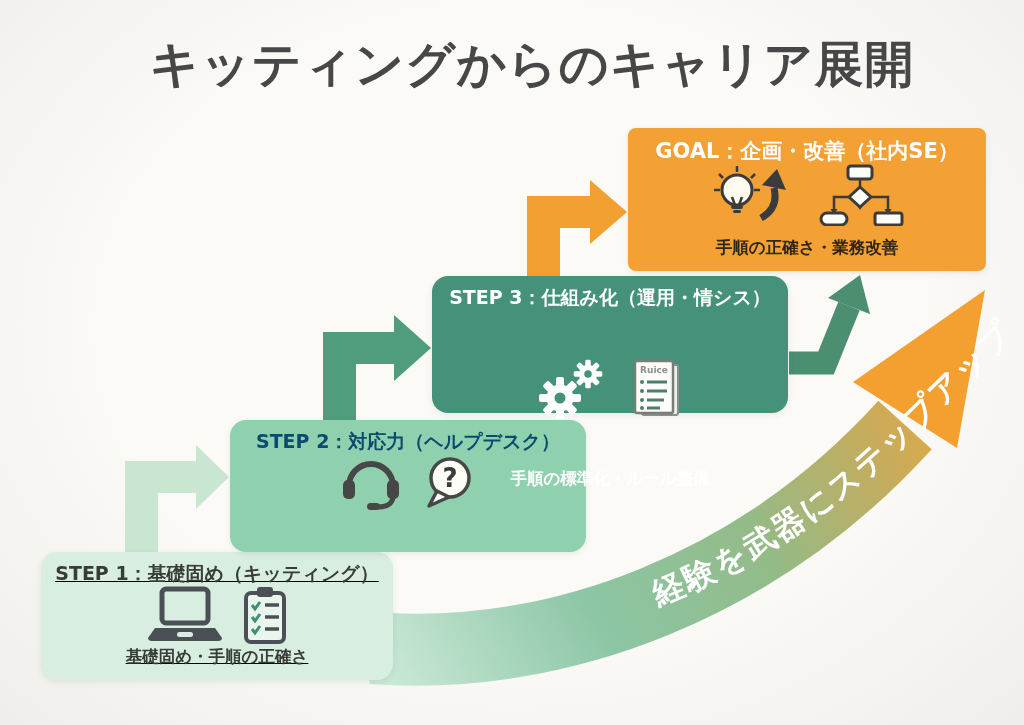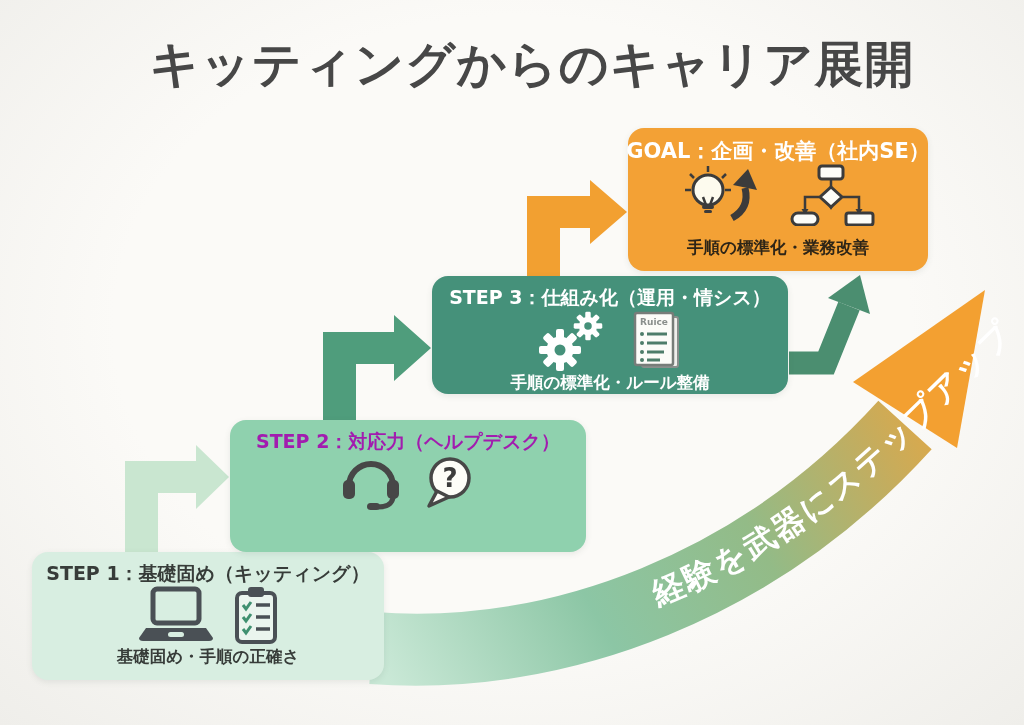--- a/index.html
+++ b/index.html
@@ -19,27 +19,27 @@
   .box{
     position:absolute;box-sizing:border-box;
     border-radius:16px;
     display:flex;flex-direction:column;align-items:center;justify-content:space-between;
     padding:10px 6px 12px;
     box-shadow:0 2px 6px rgba(60,80,70,0.10);
   }
   .box .hdr{font-weight:800;font-size:19px;line-height:1.25;text-align:center;white-space:nowrap;}
   .box .icons{display:flex;align-items:flex-start;gap:20px;flex:1;}
   .box .cap{font-weight:800;font-size:16.5px;text-align:center;white-space:nowrap;}
-  .step1{left:32px;top:552px;width:352px;height:128px;background:#d8eee1;}
+  .step1{left:41px;top:552px;width:352px;height:128px;background:#d8eee1;text-decoration:underline;}
   .step1 .hdr,.step1 .cap{color:#373c39;}
   .step2{left:230px;top:420px;width:356px;height:132px;background:#8fd1ae;}
-  .step2 .hdr,.step2 .cap{color:#a21caf;}
-  .step3{left:432px;top:276px;width:356px;height:118px;background:#45917a;}
+  .step2 .hdr,.step2 .cap{color:#0c4a6e;}
+  .step3{left:432px;top:276px;width:356px;height:137px;background:#45917a;gap:48px;}
   .step3 .hdr,.step3 .cap{color:#ffffff;}
-  .goal{left:628px;top:128px;width:300px;height:143px;background:#f3a135;border-radius:16px;}
+  .goal{left:628px;top:128px;width:358px;height:143px;background:#f3a135;border-radius:8px;}
   .goal .hdr{color:#ffffff;font-size:21px;}
   .goal .cap{color:#2e2517;}
 </style>
 </head>
 <body>
 
 <div class="stage">
 
   <h1 class="title">キッティングからのキャリア展開</h1>
 
@@ -192,16 +192,16 @@
         </g>
         <polygon points="19,51 15.5,45 22.5,45" fill="#3b3b3b"></polygon>
         <polygon points="73,51 69.5,45 76.5,45" fill="#3b3b3b"></polygon>
         <polygon points="45,46 41.5,40 48.5,40" fill="#3b3b3b"></polygon>
         <rect x="33" y="2" width="24" height="13" rx="3" fill="#fdfdf8" stroke="#3b3b3b" stroke-width="3"></rect>
         <polygon points="45,23 56,33 45,43 34,33" fill="#fdfdf8" stroke="#3b3b3b" stroke-width="3"></polygon>
         <rect x="6" y="49" width="26" height="12" rx="6" fill="#fdfdf8" stroke="#3b3b3b" stroke-width="3"></rect>
         <rect x="60" y="49" width="27" height="12" rx="2.5" fill="#fdfdf8" stroke="#3b3b3b" stroke-width="3"></rect>
       </svg>
     </div>
-    <div class="cap">手順の標準化・業務改善</div>
+    <div class="cap">手順の正確さ・業務改善</div>
   </div>
 
 </div>
 
 </body></html>

